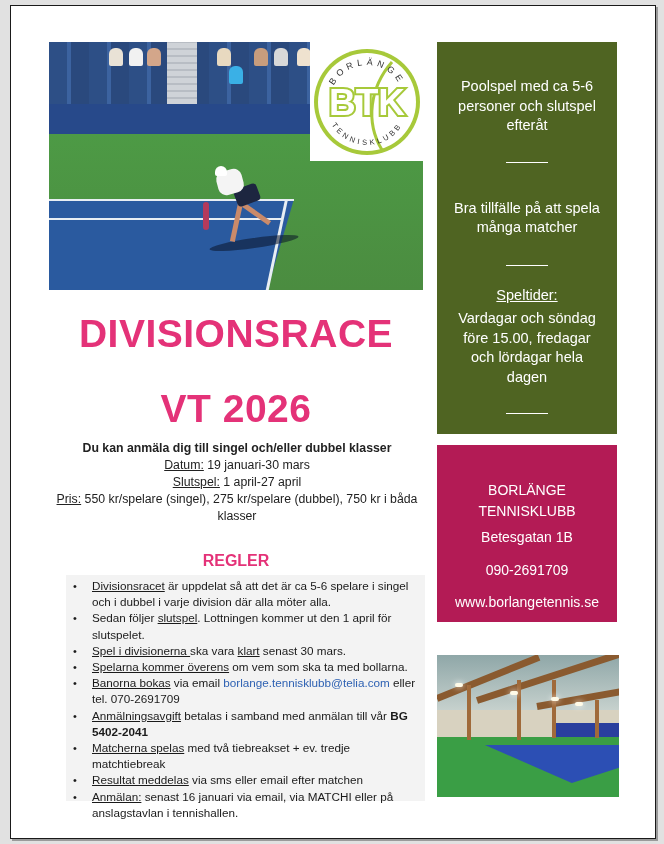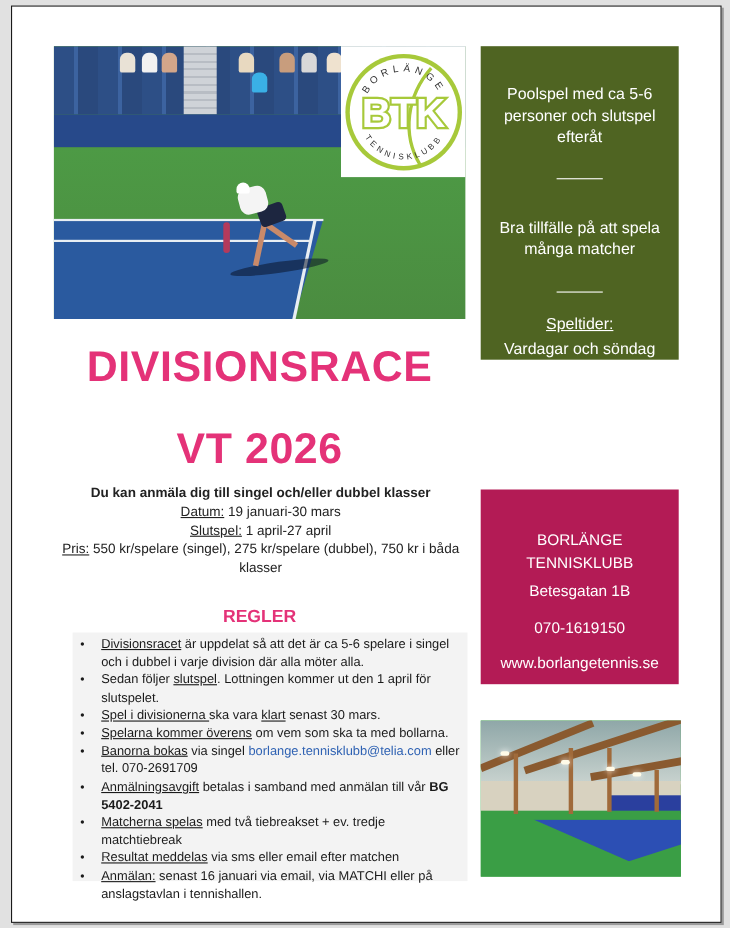--- a/index.html
+++ b/index.html
@@ -39,21 +39,21 @@
   .hero .player-leg1 { position:absolute; left:185px; top:160px; width:5px; height:40px; background:#c98a6a; transform: rotate(12deg); }
   .hero .player-leg2 { position:absolute; left:205px; top:156px; width:5px; height:32px; background:#c98a6a; transform: rotate(-55deg); }
   .hero .racket { position:absolute; left:154px; top:160px; width:6px; height:28px; background:#b43a5c; border-radius:3px; }
   .hero .shadow { position:absolute; left:160px; top:196px; width:90px; height:10px; background:rgba(10,20,40,0.55); border-radius:50%; transform: rotate(-8deg); }
 
   
   .logo-box { left: 299px; top: 36px; width: 113px; height: 119px; background:#ffffff; }
   .logo-box svg { position:absolute; left:0; top:0; }
 
   
-  .green-box { left: 426px; top: 36px; width: 180px; height: 285px; background: #4f6422; color: #ffffff;
+  .green-box { left: 426px; top: 36px; width: 180px; height: 392px; background: #4f6422; color: #ffffff;
     text-align: center; font-size: 14.5px; line-height: 19.5px; }
   .green-box p { margin: 0; }
   .green-box .sep { display:block; width: 42px; height: 1px; background:#ffffff; margin: 0 auto; }
   .green-box .u { text-decoration: underline; }
 
   
   .magenta-box { left: 426px; top: 439px; width: 180px; height: 177px; background: #b31b55; color:#ffffff;
     text-align:center; font-size: 14px; }
   .magenta-box div { position:absolute; left:0; width:100%; }
 
@@ -145,21 +145,21 @@
     <span class="sep" style="margin-top:27px"></span>
     <p class="u" style="margin-top:20px">Speltider:</p>
     <p style="margin-top:4px;padding:0 14px">Vardagar och söndag före 15.00, fredagar och lördagar hela dagen</p>
     <span class="sep" style="margin-top:26px"></span>
   </div>
 
   <div class="abs magenta-box">
     <div style="top:37px">BORLÄNGE</div>
     <div style="top:58px">TENNISKLUBB</div>
     <div style="top:84px">Betesgatan 1B</div>
-    <div style="top:117px">070-1619150</div>
+    <div style="top:117px">090-2691709</div>
     <div style="top:149px">www.borlangetennis.se</div>
   </div>
 
   <div class="abs title" style="top:306px">DIVISIONSRACE</div>
   <div class="abs title" style="top:381px">VT 2026</div>
 
   <div class="abs info" style="top:434px;font-weight:bold">Du kan anmäla dig till singel och/eller dubbel klasser</div>
   <div class="abs info" style="top:451px">
     <span class="u">Datum:</span><span> 19 januari-30 mars</span>
   </div>
@@ -172,21 +172,21 @@
   <div class="abs info" style="top:502px">klasser</div>
 
   <div class="abs regler">REGLER</div>
 
   <div class="abs rules-box">
     <ul>
       <li><span class="u">Divisionsracet</span><span> är uppdelat så att det är ca 5-6 spelare i singel och i dubbel i varje division där alla möter alla.</span></li>
       <li><span>Sedan följer </span><span class="u">slutspel</span><span>. Lottningen kommer ut den 1 april för slutspelet.</span></li>
       <li><span class="u">Spel i divisionerna </span><span>ska vara </span><span class="u">klart</span><span> senast 30 mars.</span></li>
       <li><span class="u">Spelarna kommer överens</span><span> om vem som ska ta med bollarna.</span></li>
-      <li><span class="u">Banorna bokas</span><span> via singel </span><span class="link">borlange.tennisklubb@telia.com</span><span> eller tel. 070-2691709</span></li>
+      <li><span class="u">Banorna bokas</span><span> via email </span><span class="link">borlange.tennisklubb@telia.com</span><span> eller tel. 070-2691709</span></li>
       <li><span class="u">Anmälningsavgift</span><span> betalas i samband med anmälan till vår </span><b>BG 5402-2041</b></li>
       <li><span class="u">Matcherna spelas</span><span> med två tiebreakset + ev. tredje matchtiebreak</span></li>
       <li><span class="u">Resultat meddelas</span><span> via sms eller email efter matchen</span></li>
       <li><span class="u">Anmälan:</span><span> senast 16 januari via email, via MATCHI eller på anslagstavlan i tennishallen.</span></li>
     </ul>
   </div>
 
   <div class="abs indoor">
     <div class="ceiling"></div>
     <div class="beam" style="left:0;top:40px;width:110px;transform:rotate(-22deg)"></div>

